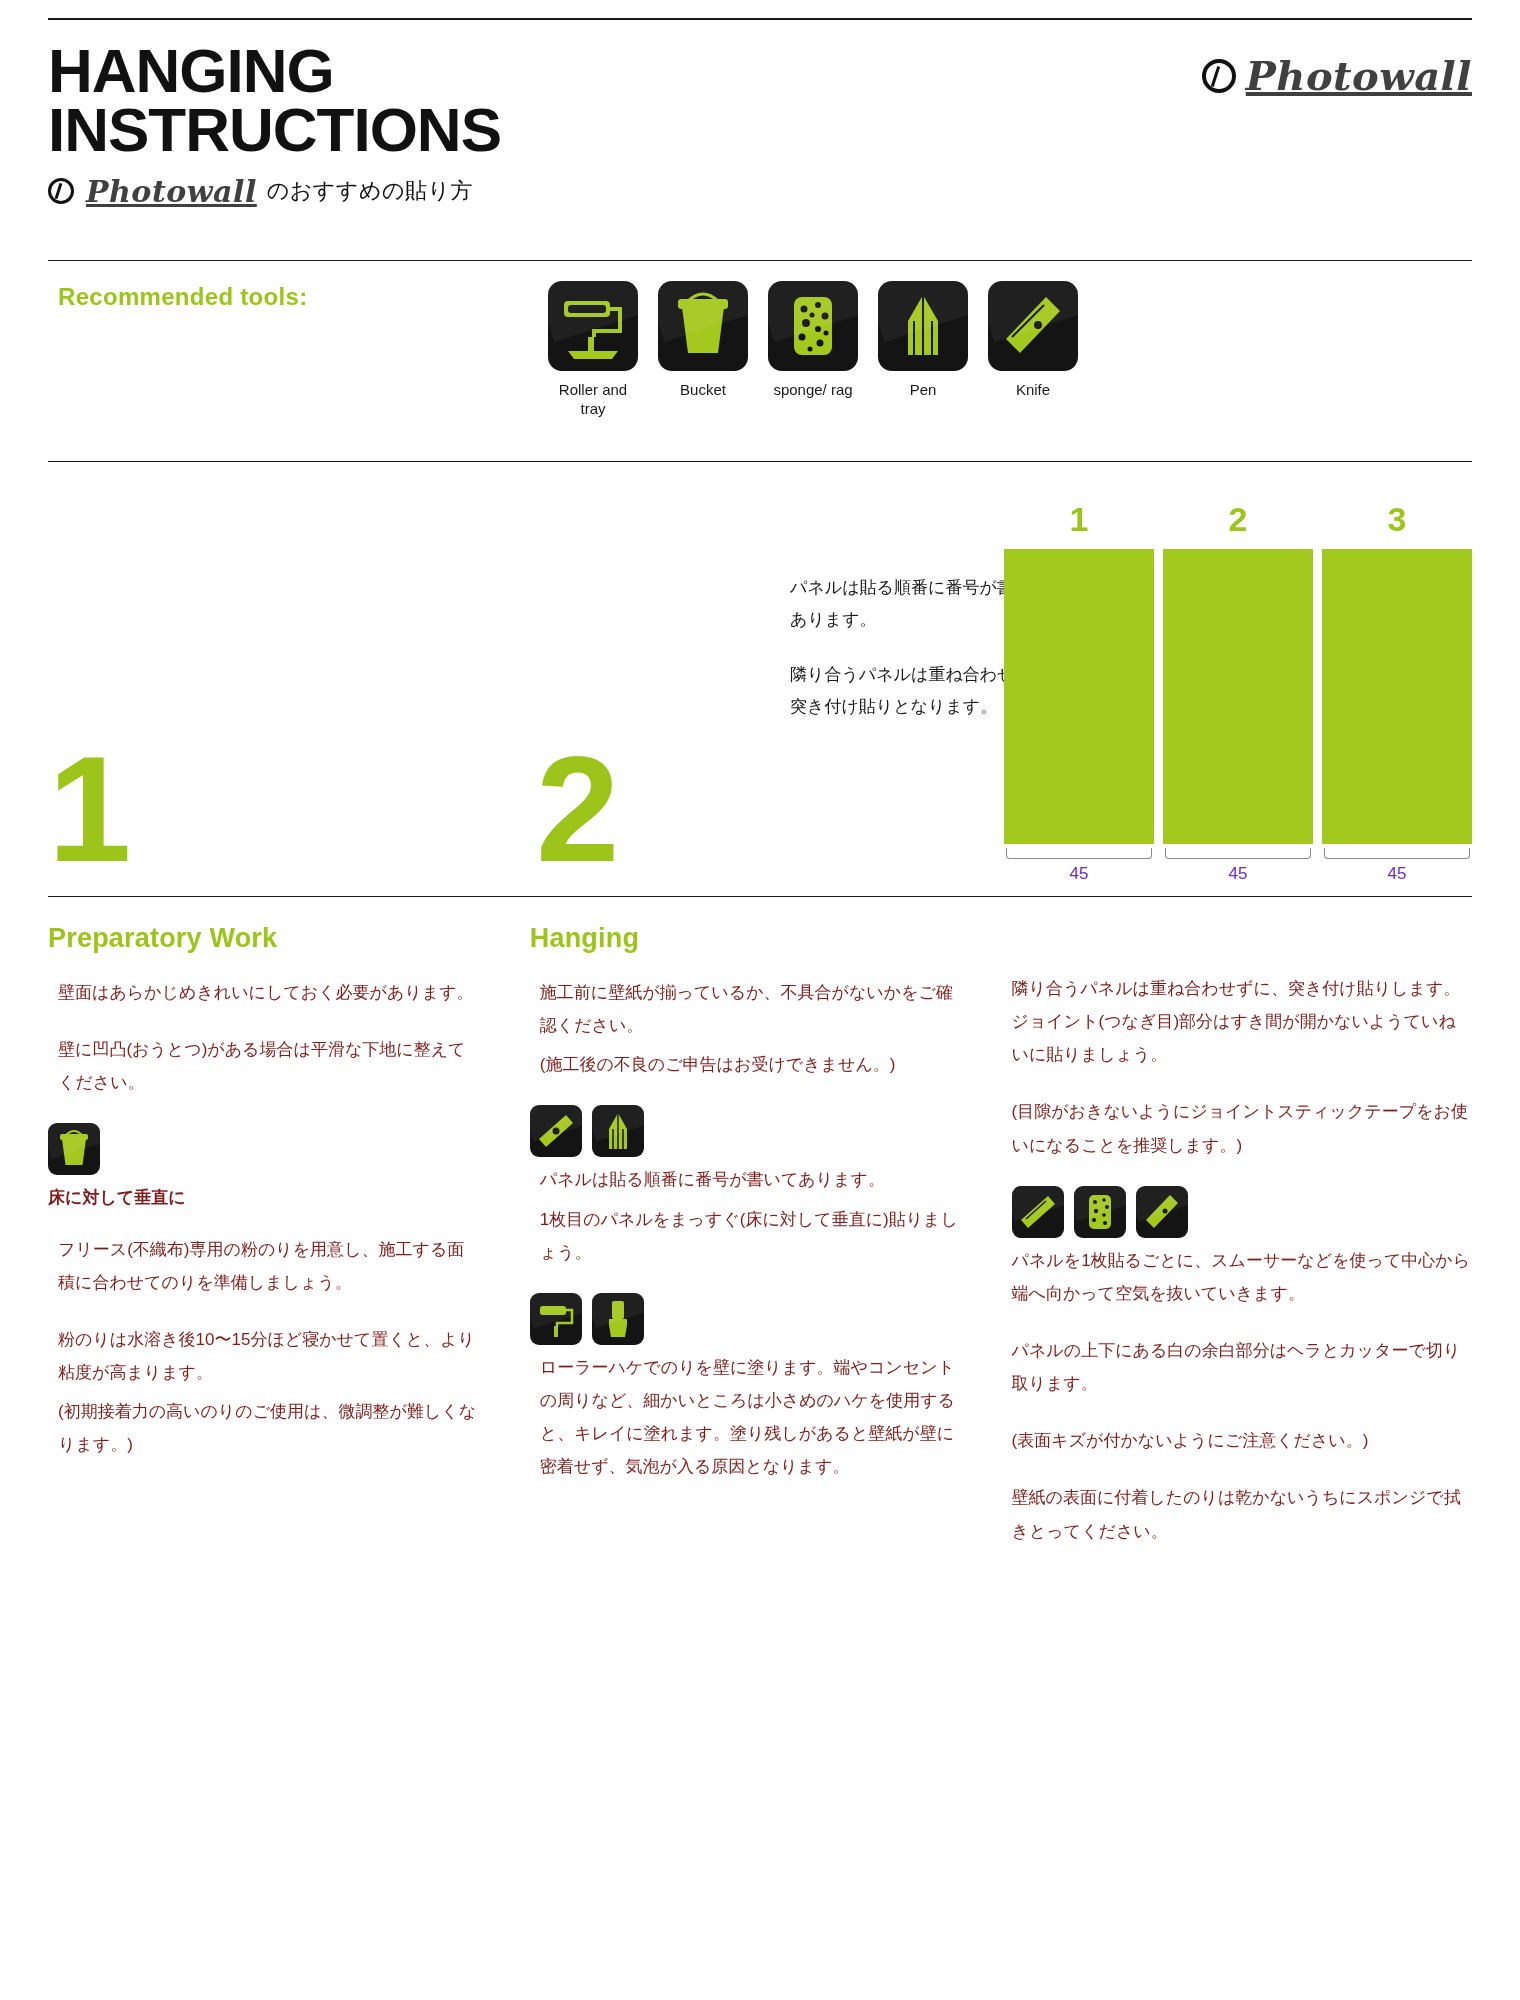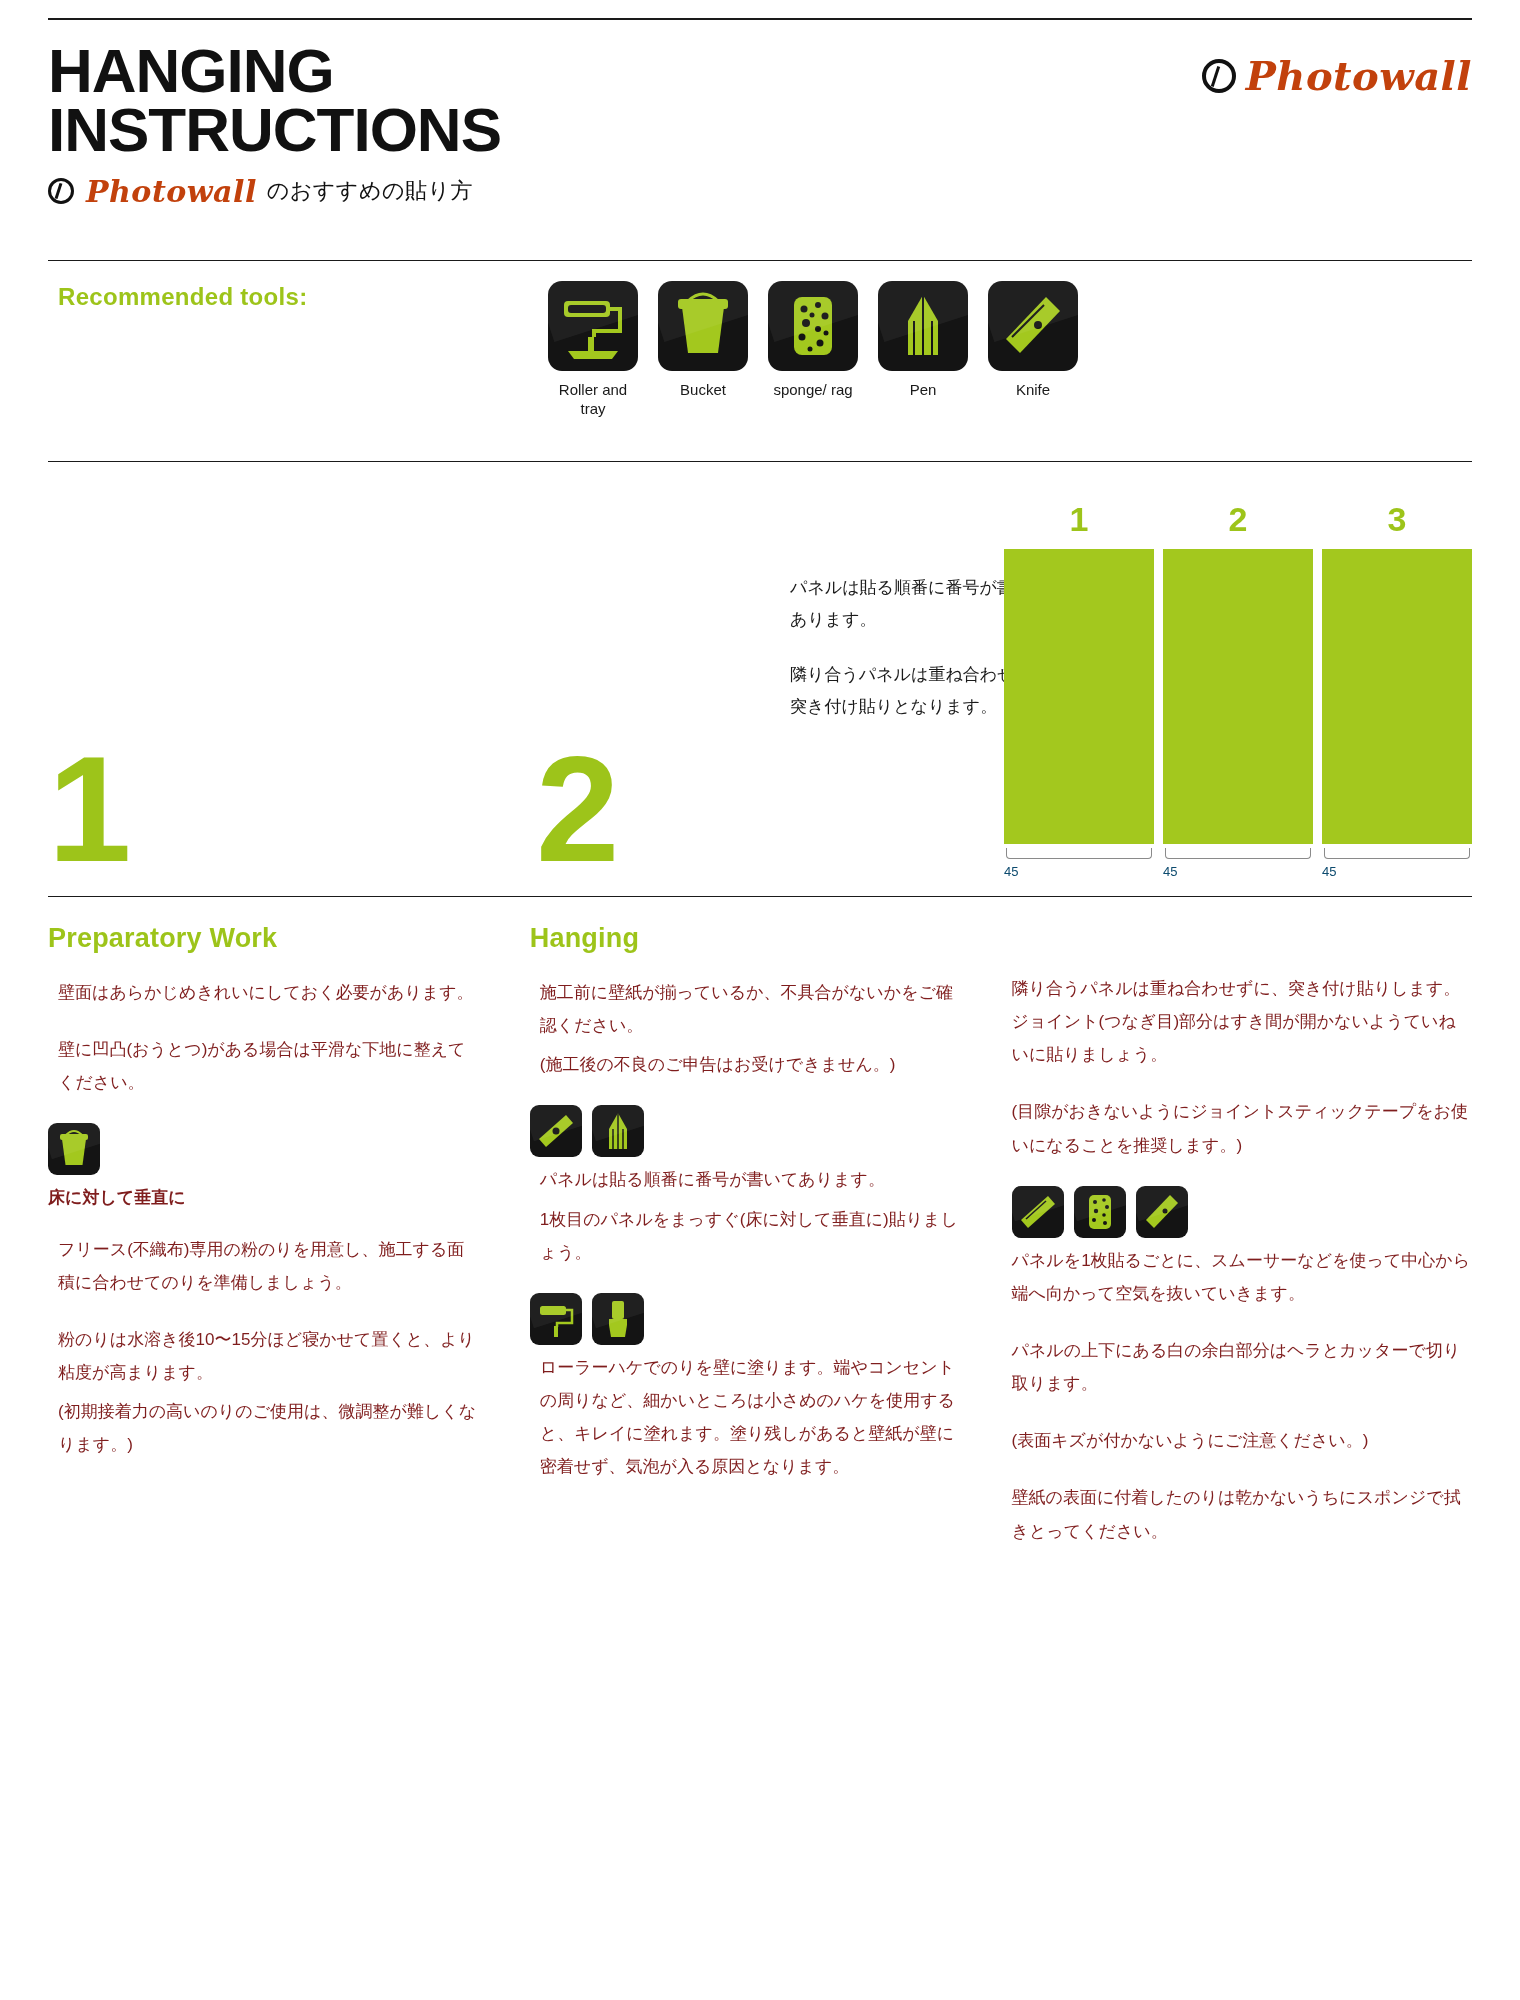--- a/index.html
+++ b/index.html
@@ -48,21 +48,22 @@
     align-items: center;
     gap: 10px;
     margin-top: 14px;
   }
   .brand-script {
     font-family: "DejaVu Serif", serif;
     font-style: italic;
     font-weight: 700;
     font-size: 30px;
     letter-spacing: 0.5px;
-    color: #c2410c;
+    color: #404040;
+    text-decoration: underline;
   }
   .brand-mark {
     display:inline-block;
     width: 26px; height: 26px;
     border: 3px solid #111;
     border-radius: 50%;
     position: relative;
     margin-right: 2px;
   }
   .brand-mark::after{
@@ -184,22 +185,23 @@
   }
   .panel-boxes { display:flex; justify-content: space-between; }
   .panel-box {
     width: 150px; height: 295px;
     background: #a3c81e;
   }
   .panel-dims { display:flex; justify-content: space-between; margin-top: 4px; }
   .dim {
     width: 150px;
     position: relative;
-    font-size: 13px;
-    color: #0c4a6e;
+    text-align:center;
+    font-size: 17px;
+    color: #6d28d9;
     padding-top: 16px;
   }
   .dim::before{
     content:"";
     position:absolute; left:2px; right:2px; top: 0; height: 10px;
     border-left: 1px solid #8a8a8a;
     border-right: 1px solid #8a8a8a;
     border-bottom: 1px solid #8a8a8a;
     border-radius: 0 0 4px 4px;
   }

